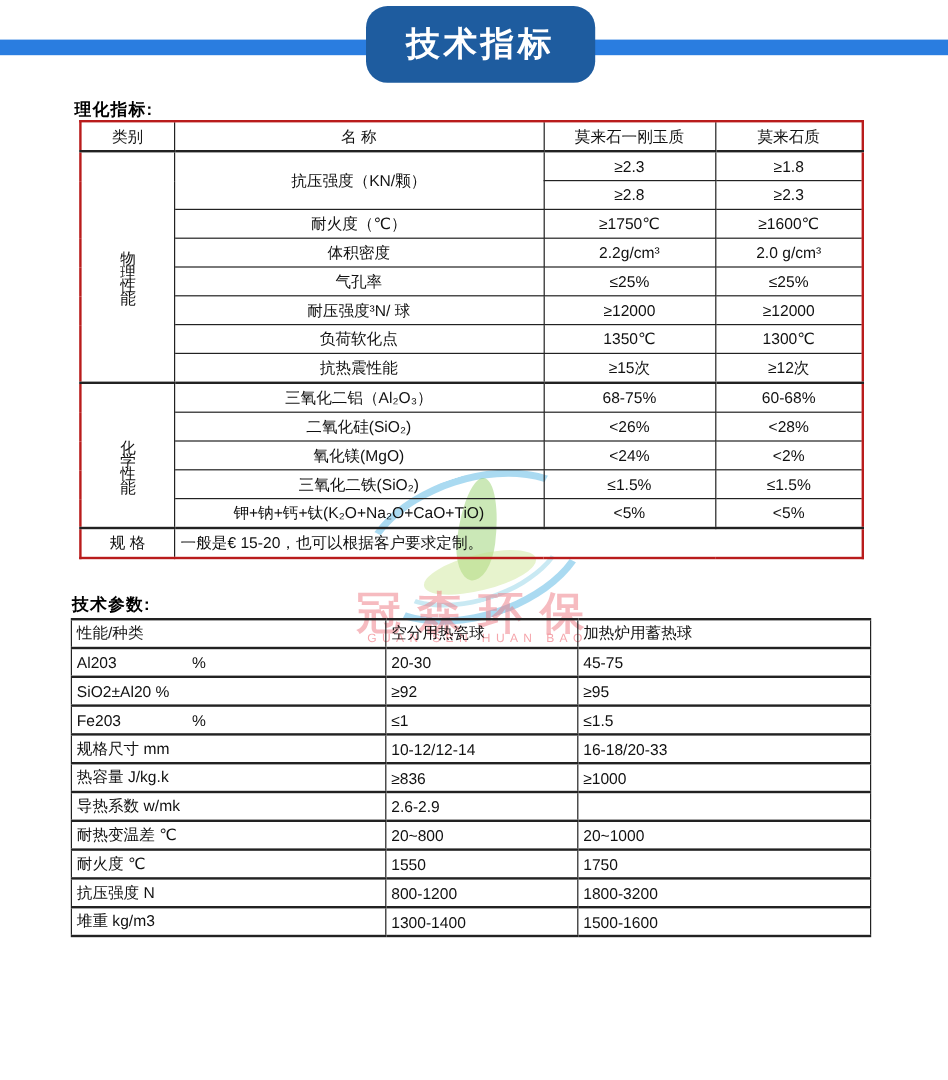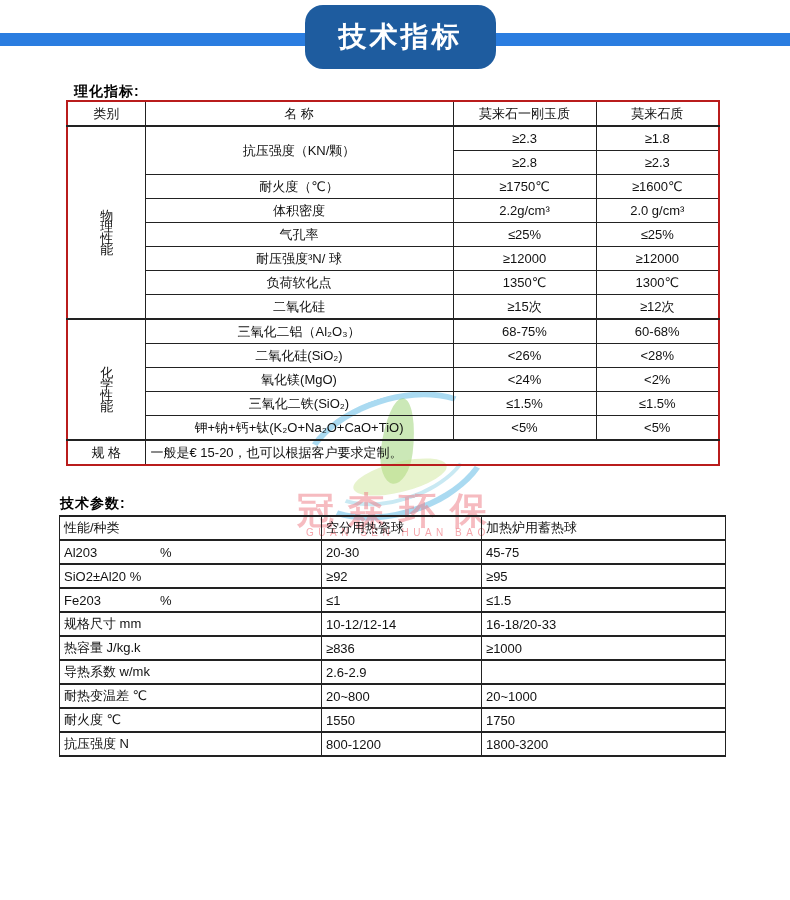--- a/index.html
+++ b/index.html
@@ -10,21 +10,21 @@
   }
   
   .top-bar{position:absolute;left:0;top:33px;width:790px;height:13px;background:#2a7de0;}
   .badge{
     position:absolute;left:305px;top:5px;width:191px;height:64px;background:#1e5c9f;
     border-radius:18px;display:flex;align-items:center;justify-content:center;
     color:#fff;font-size:28px;font-weight:bold;letter-spacing:3px;
   }
   
   .sec-label{position:absolute;font-size:14px;font-weight:bold;color:#000;letter-spacing:1px;}
-  #lbl1{left:62px;top:83px;margin-left:12px;}
+  #lbl1{left:62px;top:83px;}
   #lbl2{left:60px;top:495px;}
   
   .wm{position:absolute;left:0;top:0;width:790px;height:900px;z-index:0;pointer-events:none;}
   .wm-orbit{
     position:absolute;left:298px;top:396px;width:184px;height:108px;border-radius:50%;
     border:6px solid transparent;
     border-top-color:rgba(86,182,228,0.50);border-bottom-color:rgba(86,182,228,0.50);
     transform:rotate(-18deg);
   }
   .wm-orbit2{
@@ -133,21 +133,21 @@
       <td>耐压强度³N/ 球</td>
       <td>≥12000</td>
       <td>≥12000</td>
     </tr>
     <tr>
       <td>负荷软化点</td>
       <td>1350℃</td>
       <td>1300℃</td>
     </tr>
     <tr>
-      <td>二氧化硅</td>
+      <td>抗热震性能</td>
       <td>≥15次</td>
       <td>≥12次</td>
     </tr>
     <tr>
       <td rowspan="5" class="thick-top"><span class="vert">化学性能</span></td>
       <td class="thick-top">三氧化二铝（Al₂O₃）</td>
       <td class="thick-top">68-75%</td>
       <td class="thick-top">60-68%</td>
     </tr>
     <tr>
@@ -229,14 +229,19 @@
     <tr>
       <td>耐火度 ℃</td>
       <td>1550</td>
       <td>1750</td>
     </tr>
     <tr>
       <td>抗压强度 N</td>
       <td>800-1200</td>
       <td>1800-3200</td>
     </tr>
+    <tr>
+      <td>堆重 kg/m3</td>
+      <td>1300-1400</td>
+      <td>1500-1600</td>
+    </tr>
   </tbody>
 </table>
 
 </body></html>

